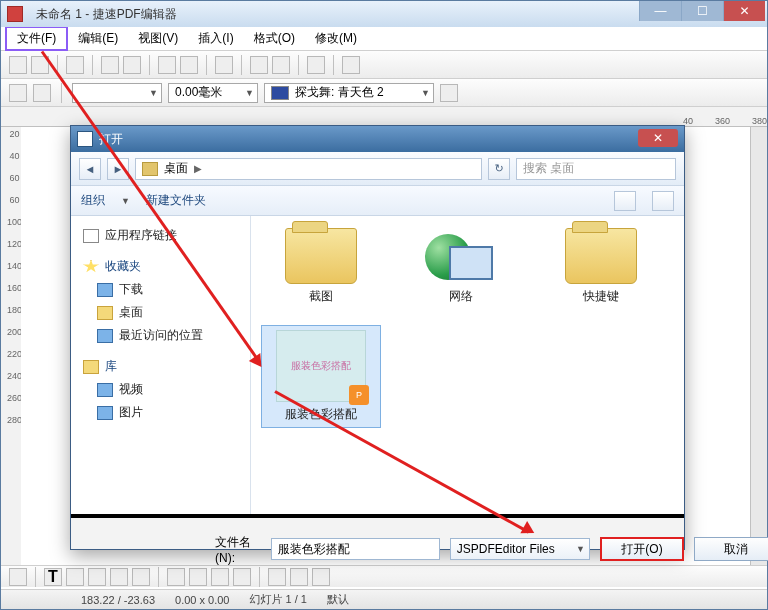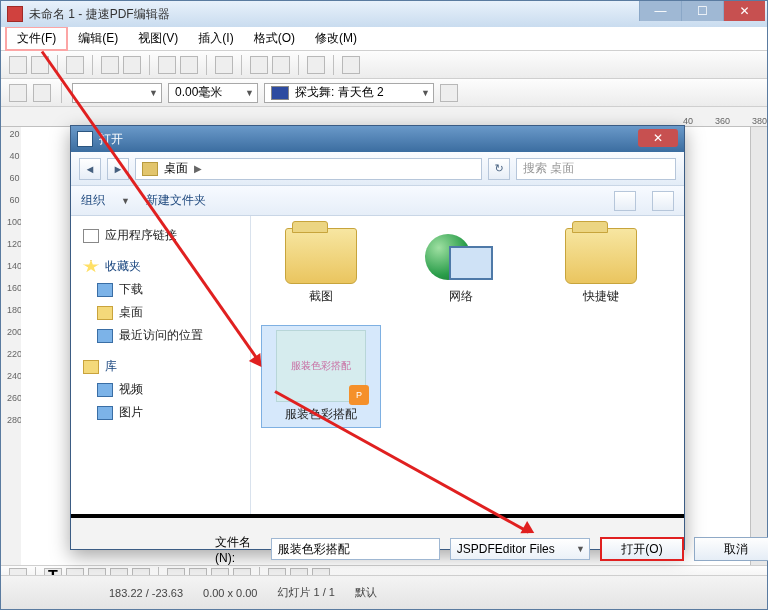--- a/index.html
+++ b/index.html
@@ -2,47 +2,47 @@
 <html><head>
 <meta charset="utf-8">
 <style>
   * { box-sizing: border-box; margin: 0; padding: 0; font-family: "Microsoft YaHei", "SimSun", sans-serif; }
   body { width: 768px; height: 610px; overflow: hidden; background: #fff; position: relative; }
 
   
   .main-window { width: 768px; height: 610px; position: relative; border: 1px solid #5a7ba0; }
   .titlebar { height: 26px; background: linear-gradient(#e8f1fb,#c9dcef); display:flex; align-items:center; padding-left:6px; position:relative; }
   .titlebar .icon-app { width:16px; height:16px; background:#d0413e; border:1px solid #a02a27; margin-right:6px; }
-  .titlebar .title { font-size:12px; color:#333; }
+  .titlebar .title { font-size:12px; color:#333;margin-left:7px; }
   .titlebar .win-btns { position:absolute; right:2px; top:0; display:flex; }
   .titlebar .win-btn { width:42px; height:20px; background:#9fb8d4; color:#fff; font-size:12px; display:flex; align-items:center; justify-content:center; border-left:1px solid #8aa7c7; }
   .titlebar .win-btn.close { background:#c75050; }
 
   .menubar { height:24px; background:#fff; border-bottom:1px solid #d0d0d0; display:flex; align-items:center; padding-left:4px; }
   .menubar .menu-item { font-size:12px; color:#000; padding:2px 10px; }
-  .menubar .menu-item.highlighted { border:2px solid #fca5a5; }
+  .menubar .menu-item.highlighted { border:2px solid #8b5cf6; }
 
   .toolbar1 { height:28px; background:linear-gradient(#fdfdfd,#ececec); border-bottom:1px solid #cfcfcf; display:flex; align-items:center; gap:4px; padding-left:8px; }
   .toolbar2 { height:28px; background:linear-gradient(#fdfdfd,#ececec); border-bottom:1px solid #cfcfcf; display:flex; align-items:center; gap:6px; padding-left:8px; }
 
   .icon-sm { width:18px; height:18px; border:1px solid #b8b8b8; background:#eee; display:inline-block; }
   .sep { width:1px; height:20px; background:#c0c0c0; margin:0 4px; }
 
   .combo { height:20px; border:1px solid #a8a8a8; background:#fff; display:inline-flex; align-items:center; font-size:12px; padding:0 16px 0 6px; position:relative; }
   .combo .arrow { position:absolute; right:3px; font-size:9px; color:#555; }
   .color-swatch { width:18px; height:14px; background:#2d4ba0; margin-right:6px; border:1px solid #888; }
 
   .ruler-h { height:20px; background:#f2f2f2; border-bottom:1px solid #c0c0c0; font-size:9px; color:#666; padding-left:20px; display:flex; gap:22px; overflow:hidden; align-items:flex-end; }
   .ruler-v { position:absolute; left:0; top:126px; width:28px; bottom:24px; background:#f2f2f2; border-right:1px solid #c0c0c0; font-size:9px; color:#666; display:flex; flex-direction:column; gap:12px; align-items:center; padding-top:2px; }
 
   .canvas-area { position:absolute; left:20px; top:126px; right:17px; bottom:44px; background:#fff; }
   .scrollbar-v { position:absolute; right:0; top:126px; width:17px; bottom:44px; background:#e8e8e8; border-left:1px solid #c0c0c0; }
 
   .bottom-toolbar { position:absolute; left:0; bottom:22px; right:0; height:22px; background:linear-gradient(#fdfdfd,#ececec); border-top:1px solid #cfcfcf; display:flex; align-items:center; gap:4px; padding-left:8px; }
-  .statusbar { position:absolute; left:0; bottom:0; right:0; height:34px; background:linear-gradient(#f4f4f4,#e4e4e4); border-top:1px solid #cfcfcf; font-size:11px; color:#444; display:flex; align-items:center; gap:20px; padding-left:108px; }
+  .statusbar { position:absolute; left:0; bottom:0; right:0; height:20px; background:linear-gradient(#f4f4f4,#e4e4e4); border-top:1px solid #cfcfcf; font-size:11px; color:#444; display:flex; align-items:center; gap:20px; padding-left:80px; }
 
   
   .dialog { position:absolute; left:70px; top:125px; width:615px; height:425px; background:#f3f3f3; border:1px solid #3b5c84; box-shadow:0 6px 18px rgba(0,0,0,.35); z-index:50; }
   .dlg-title { height:26px; background:linear-gradient(#6a99c9,#3b6da0); display:flex; align-items:center; padding-left:6px; position:relative; }
   .dlg-title .icon-app { width:16px; height:16px; background:#fff; border:1px solid #2b5580; margin-right:6px; }
   .dlg-title span { color:#fff; font-size:12px; }
   .dlg-close { position:absolute; right:6px; top:3px; width:40px; height:18px; background:#c75050; border-radius:3px; color:#fff; display:flex; align-items:center; justify-content:center; font-size:12px; }
 
   .dlg-nav { height:34px; background:linear-gradient(#fafcff,#e3ecf7); border-bottom:1px solid #c9d6e6; display:flex; align-items:center; padding:0 8px; gap:6px; }
   .nav-crumb { flex:1; height:22px; border:1px solid #b6c6da; background:#fff; display:flex; align-items:center; font-size:12px; padding:0 6px; gap:6px; }

